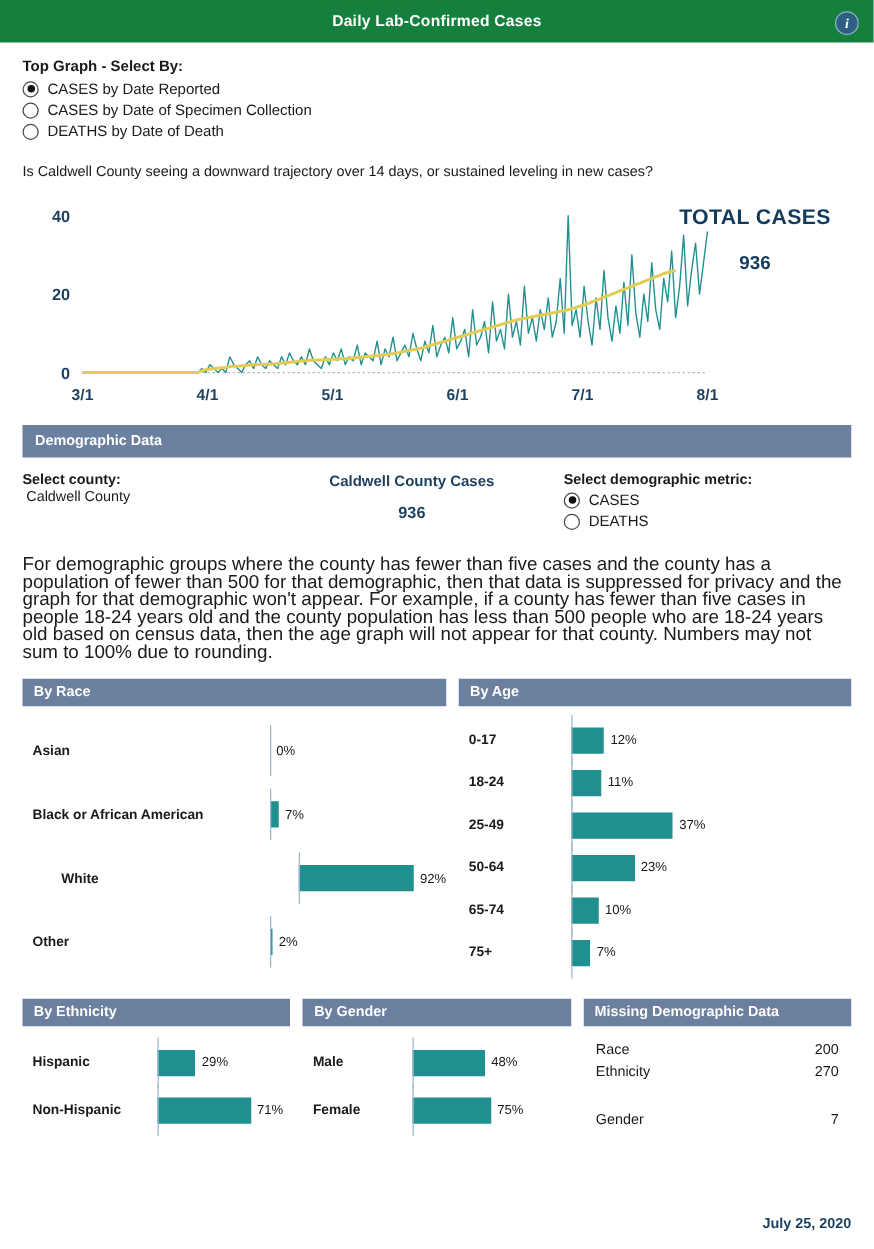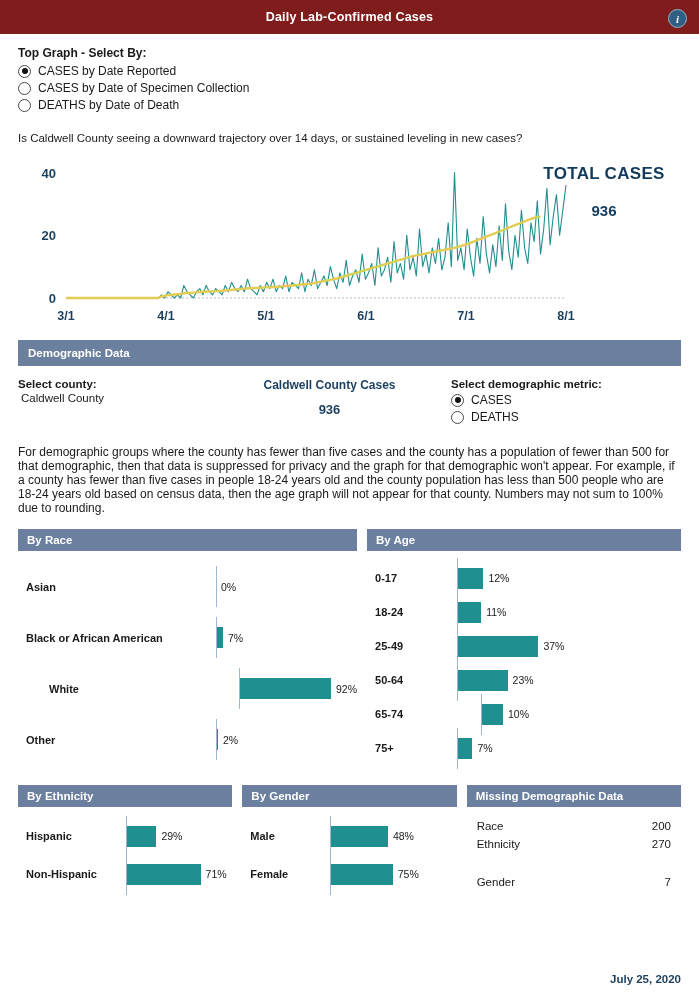--- a/index.html
+++ b/index.html
@@ -7,21 +7,21 @@
     width:699px;height:999px;
     background:#ffffff;
     font-family:"Liberation Sans", sans-serif;
     font-size:12px;
     color:#1a1a1a;
     position:relative;
     overflow:hidden;
   }
   .header-bar{
     height:34px;
-    background:#7f1d1d;
+    background:#15803d;
     display:flex;align-items:center;justify-content:center;
     position:relative;
   }
   .header-title{
     color:#ffffff;font-weight:bold;font-size:12.5px;letter-spacing:.2px;
   }
   .info-icon{
     position:absolute;right:12px;top:9px;
     width:17px;height:17px;border-radius:50%;
     background:#2f5f82;color:#ffffff;
@@ -57,21 +57,21 @@
   }
   .demo-row{display:flex;margin-top:12px;align-items:flex-start;}
   .demo-left{width:190px;}
   .demo-mid{flex:1;text-align:center;}
   .demo-right{width:230px;}
   .small-bold{font-weight:bold;font-size:11.5px;}
   .county-name{font-size:11.5px;margin-top:2px;padding-left:3px;}
   .county-title{font-weight:bold;font-size:12px;color:#1b3f5e;}
   .county-count{font-weight:bold;font-size:13px;color:#1b3f5e;margin-top:10px;}
   .note{
-    font-size:12px;line-height:14px;margin:18px 0 0 0;color:#1a1a1a;
+    font-size:15px;line-height:14px;margin:18px 0 0 0;color:#1a1a1a;
   }
   .panels{display:flex;gap:10px;margin-top:14px;}
   .panel{flex:1;}
   .panel-head{
     background:#6b7f9e;color:#fff;font-weight:bold;font-size:11.5px;
     padding:5px 9px;
   }
   .panel-body{padding:10px 0 4px 0;}
   .bar-row{display:flex;align-items:center;height:31px;}
   .bar-label{
@@ -230,21 +230,21 @@
             </div>
           </div>
           <div class="bar-row" style="height: 34px;">
             <div class="bar-label" style="width: 82px;">50-64</div>
             <div class="bar-track">
               <div class="axis-line"></div>
               <div class="bar" style="width: 50.6px;"></div>
               <div class="bar-val">23%</div>
             </div>
           </div>
-          <div class="bar-row" style="height: 34px; gap: 24px;">
+          <div class="bar-row" style="height: 34px;">
             <div class="bar-label" style="width: 82px;">65-74</div>
             <div class="bar-track">
               <div class="axis-line"></div>
               <div class="bar" style="width: 22px;"></div>
               <div class="bar-val">10%</div>
             </div>
           </div>
           <div class="bar-row" style="height: 34px;">
             <div class="bar-label" style="width: 82px;">75+</div>
             <div class="bar-track">

